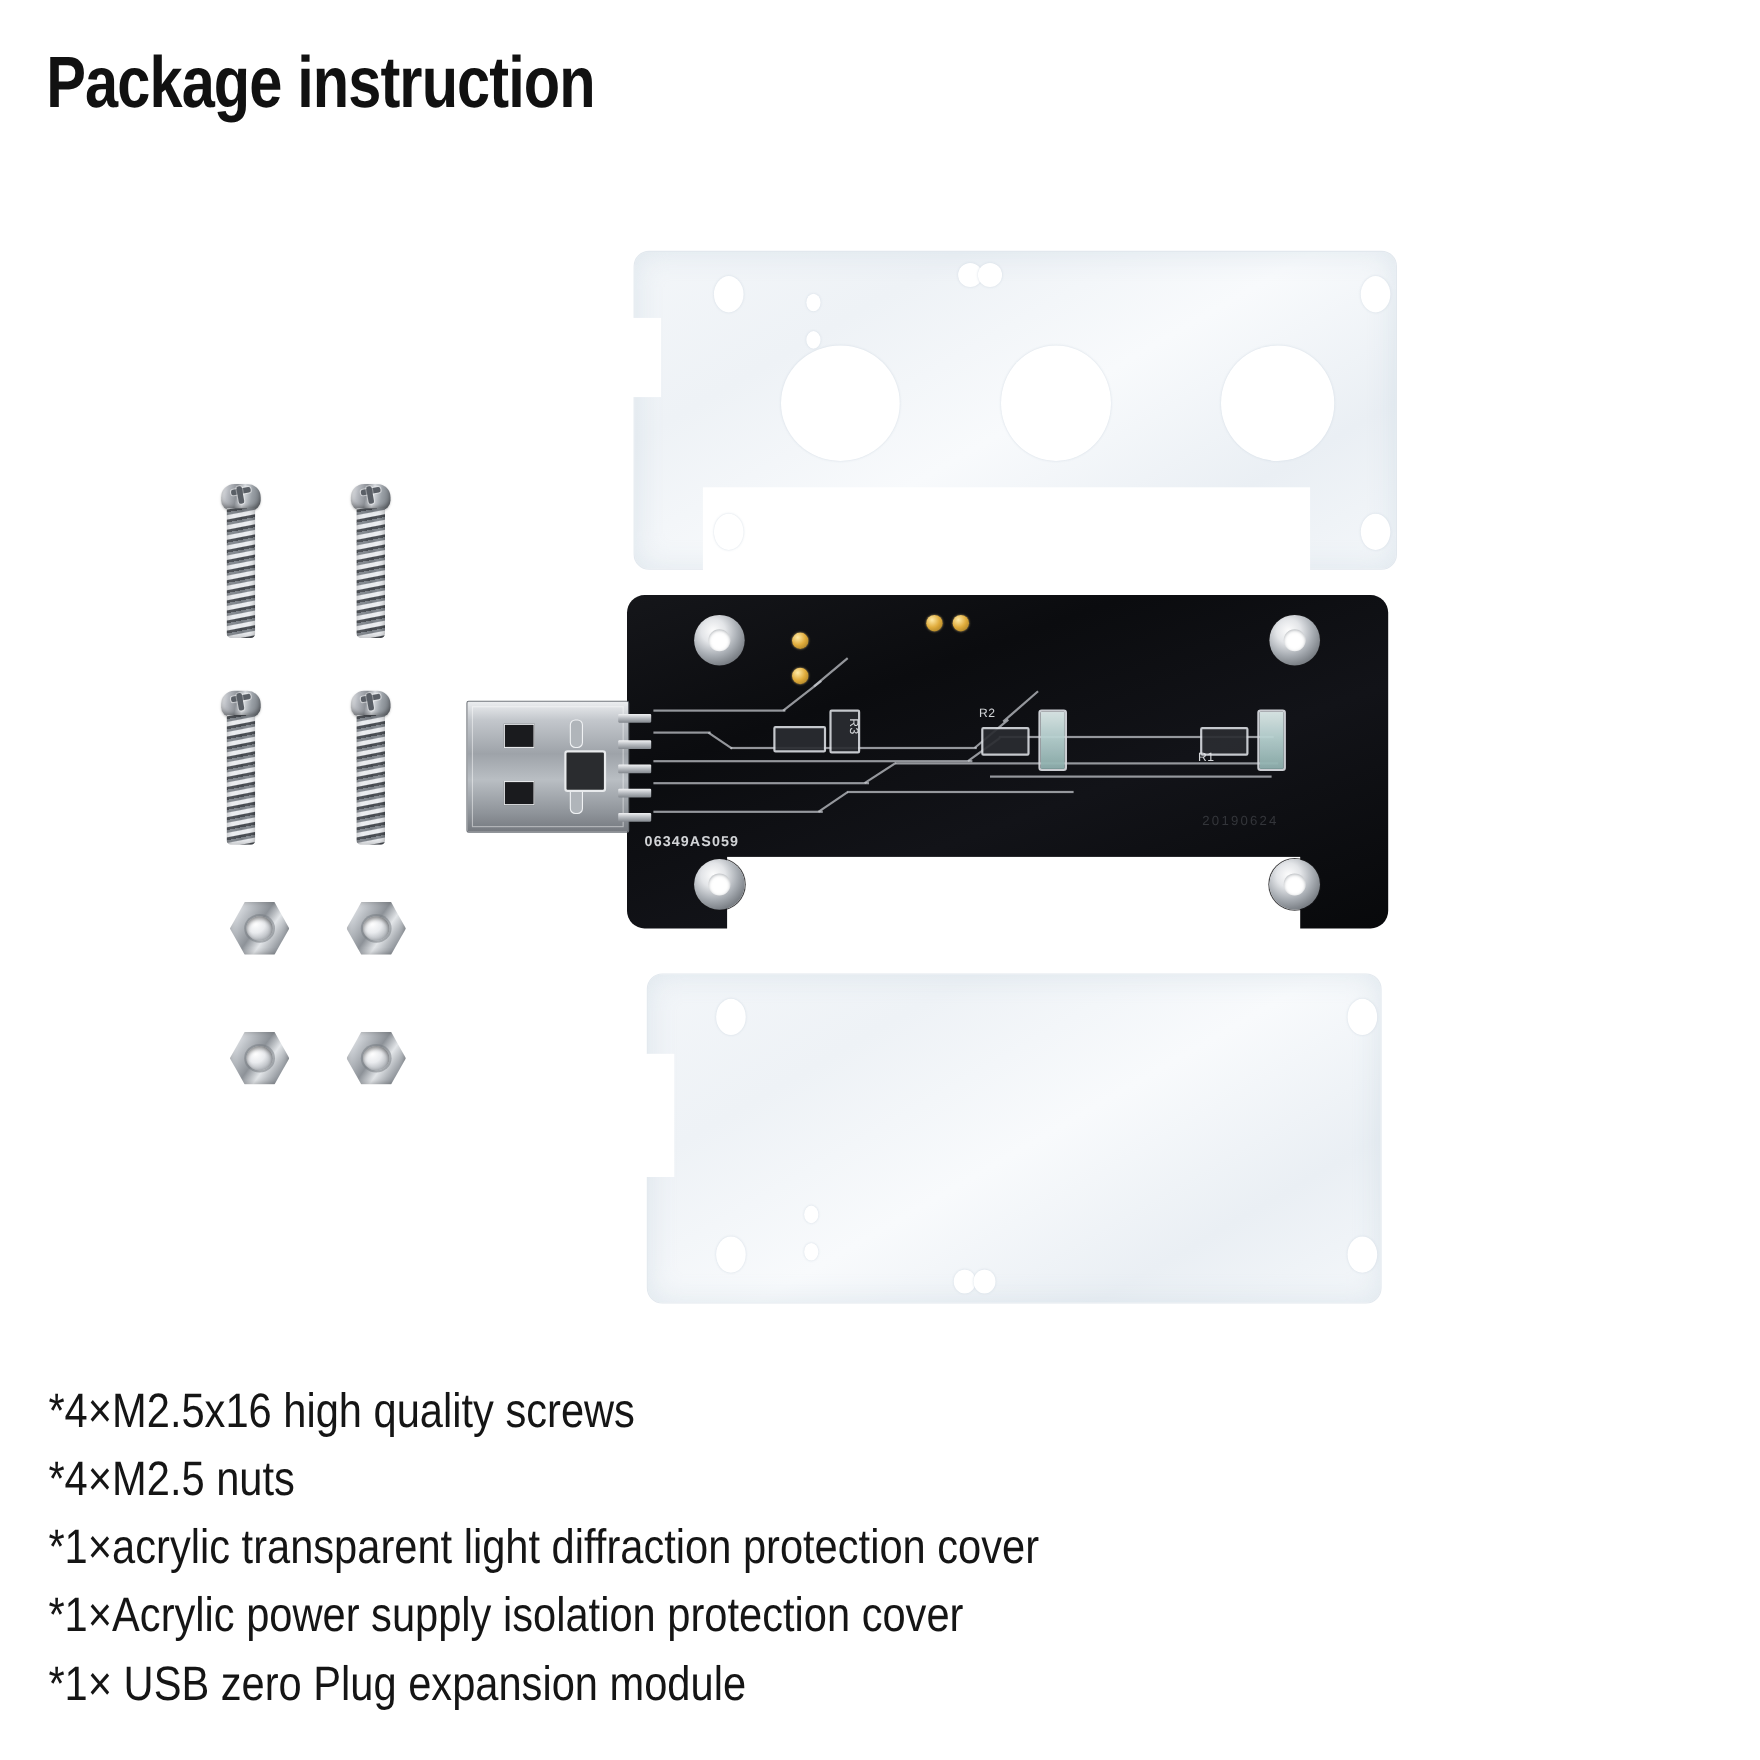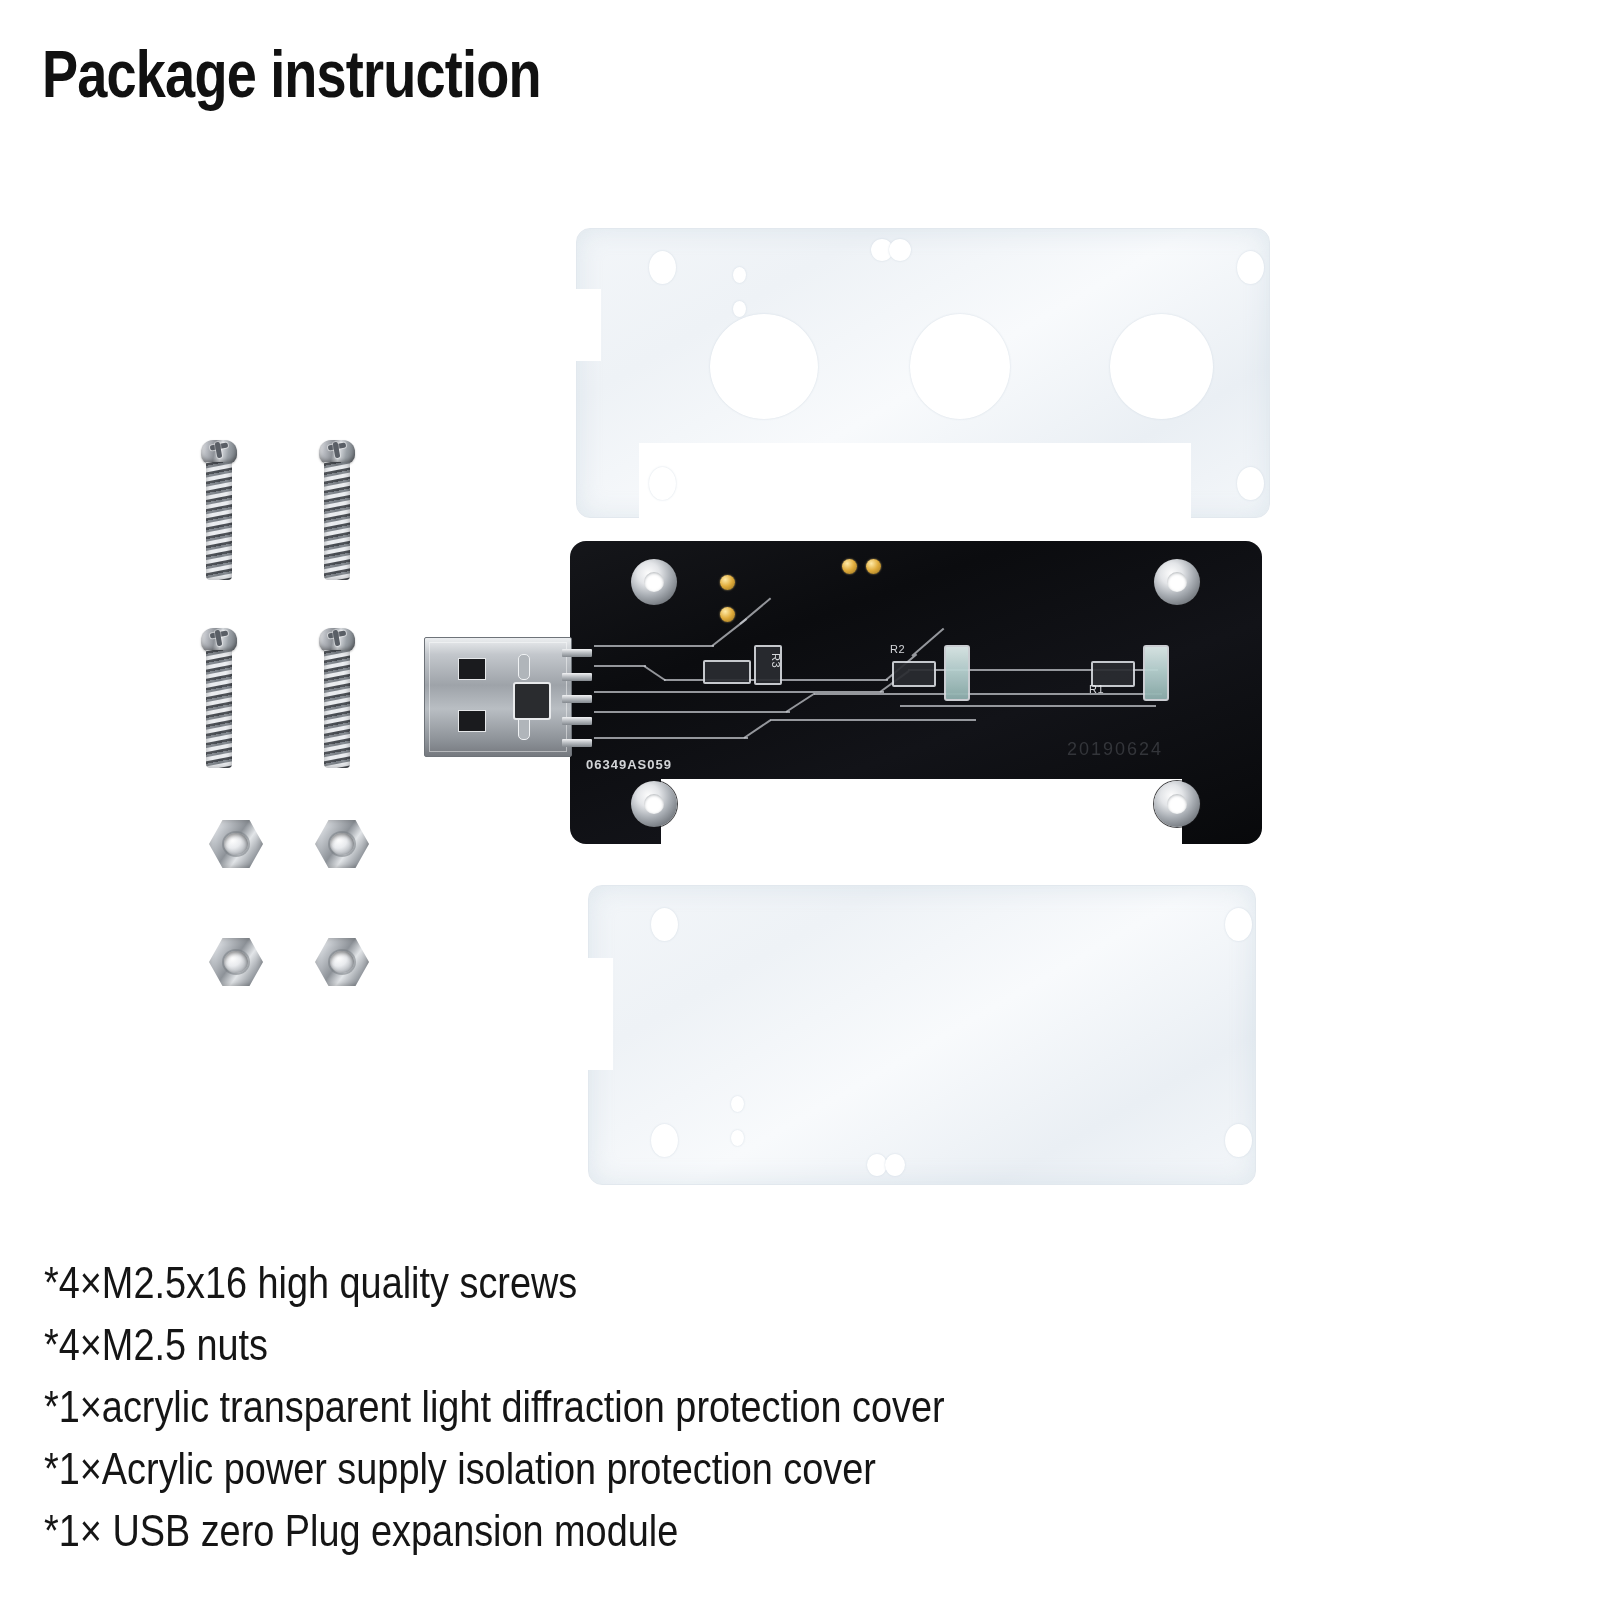--- a/index.html
+++ b/index.html
@@ -390,21 +390,21 @@
 
   <div class="smd-pad" style="left:322px; top:120px; width:40px; height:22px;"></div>
   <div class="silk-text" style="left:320px; top:102px;">R2</div>
   <div class="smd-led" style="left:374px; top:104px; width:22px; height:52px;"></div>
 
   <div class="smd-pad" style="left:521px; top:120px; width:40px; height:22px;"></div>
   <div class="silk-text" style="left:519px; top:102px;margin-top:40px;">R1</div>
   <div class="smd-led" style="left:573px; top:104px; width:22px; height:52px;"></div>
 
   <div class="silk-text" style="left:16px; top:216px; font-size:13px; letter-spacing:1px;font-weight:bold;">06349AS059</div>
-  <div class="silk-text silk-faint" style="left:497px; top:198px; font-size:18px; letter-spacing:2px;">20190624</div>
+  <div class="silk-text silk-faint" style="left:523px; top:198px; font-size:12px; letter-spacing:2px;">20190624</div>
 </div>
 
 <div id="usb-connector">
   <div id="usb-shell">
     <div class="usb-window" style="left:33px; top:20px; width:26px; height:20px;"></div>
     <div class="usb-window" style="left:33px; top:72px; width:26px; height:20px;"></div>
     <div class="usb-dimple" style="left:93px; top:16px;"></div>
     <div class="usb-dimple" style="left:93px; top:76px;"></div>
     <div class="usb-square" style="left:88px; top:44px;"></div>
   </div>

